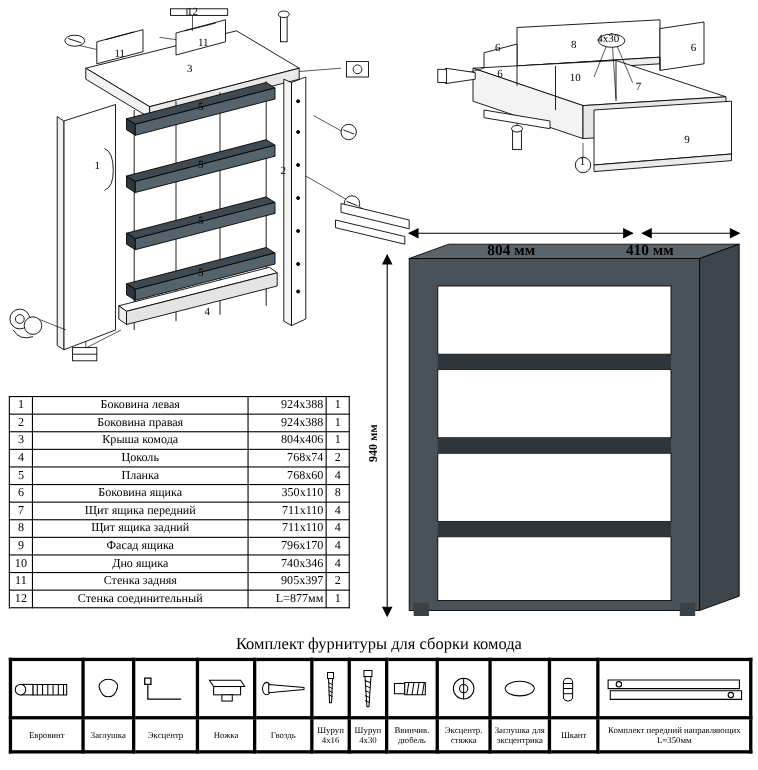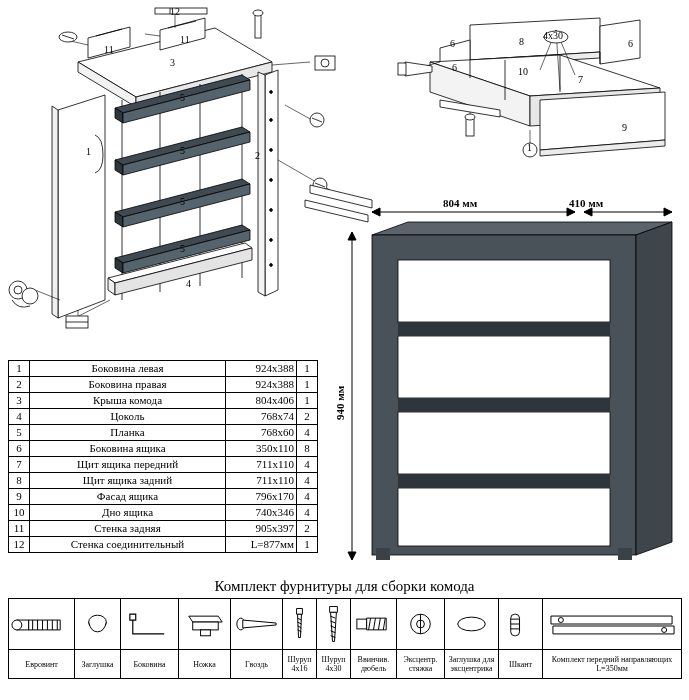--- a/index.html
+++ b/index.html
@@ -42,34 +42,35 @@
     font-family:"Liberation Serif", serif;
   }
   .hw-table{
     position:absolute;left:8px;top:598px;width:673px;
     border-collapse:collapse;
     font-size:8px;
     font-family:"Liberation Serif", serif;
     table-layout:fixed;
   }
   .hw-table td{
-    border:1px solid #000000;
+    border:3px solid #000000;
     text-align:center;
     vertical-align:middle;
     padding:0;
   }
   .hw-table tr.icons td{height:50px;}
   .hw-table tr.labels td{height:26px;font-size:8px;line-height:9px;padding:1px;}
   .hw-table tr.counts td{height:20px;font-size:14px;font-weight:bold;}
   .hw-ico{width:100%;height:48px;display:block;}
 
   
   .dim-lab{
-    position:absolute;font-size:11px;font-weight:bold;
+    position:absolute;font-size:14px;font-weight:bold;
     font-family:"Liberation Serif", serif;
+    margin-top:24px;
   }
   .dim-vert{
     position:absolute;font-size:11px;font-weight:bold;
     font-family:"Liberation Serif", serif;
     transform:rotate(-90deg);transform-origin:left top;
     white-space:nowrap;
   }
 
   
   .cal{
@@ -483,21 +484,21 @@
                 <polygon points="10,26 132,26 132,34 10,34"></polygon>
                 <circle cx="18" cy="20" r="2.5"></circle>
                 <circle cx="122" cy="30" r="2.5"></circle>
               </g>
             </svg>
         </td>
       </tr>
       <tr class="labels">
         <td>Евровинт</td>
         <td>Заглушка</td>
-        <td>Боковина</td>
+        <td>Эксцентр</td>
         <td>Ножка</td>
         <td>Гвоздь</td>
         <td>Шуруп 4х16</td>
         <td>Шуруп 4х30</td>
         <td>Ввинчив. дюбель</td>
         <td>Эксцентр. стяжка</td>
         <td>Заглушка для эксцентрика</td>
         <td>Шкант</td>
         <td>Комплект передний направляющих L=350мм</td>
       </tr>

